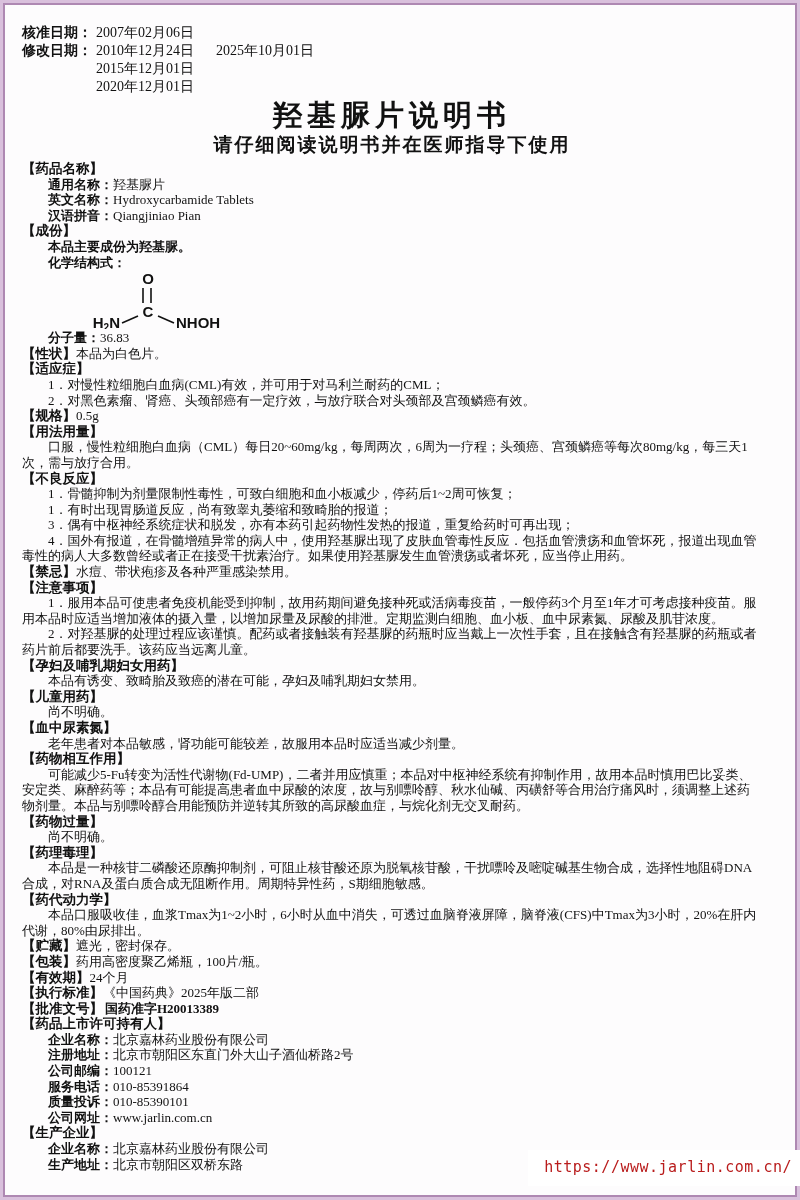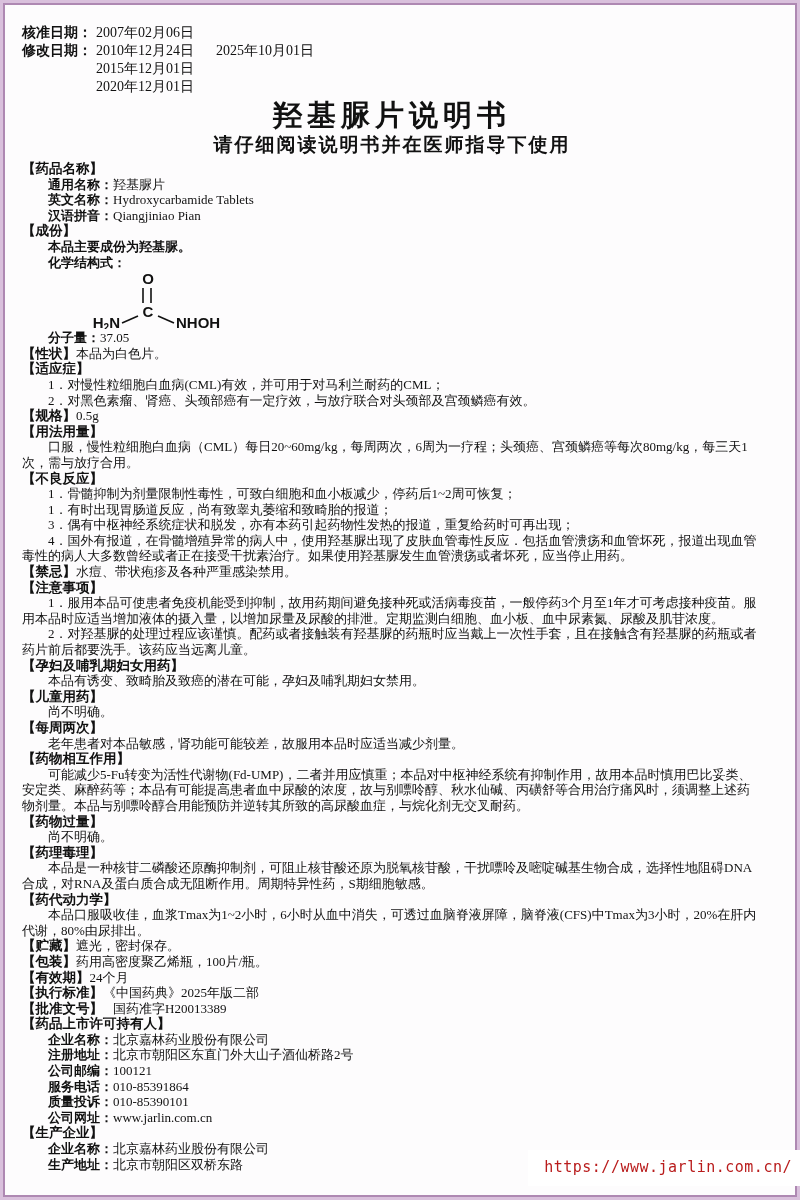--- a/index.html
+++ b/index.html
@@ -17,21 +17,21 @@
 
   .title { font-size:29px; font-weight:bold; text-align:center; letter-spacing:5px; line-height:34px; margin-top:2px; }
   .subtitle { font-size:19px; font-weight:bold; text-align:center; letter-spacing:2px; line-height:26px; margin-bottom:3px; }
 
   
   .docbody { font-size:13px; line-height:15.6px; }
   .shead { font-weight:bold; font-size:13.5px; }
   .para { text-indent:2em; }
   .lr { padding-left:2em; }
   .lbl { font-weight:bold; }
-  .gap { margin-left:10px; }
+  .gap { margin-left:2px;font-weight:bold; }
 
   
   .chem { display:block; margin:1px 0 1px 48px; }
   .chem text { font-family:"Liberation Sans","DejaVu Sans",sans-serif; font-size:15px; font-weight:bold; fill:#111; }
   .chem line { stroke:#111; stroke-width:1.6; }
   .subsc { font-size:10px; }
   .sub { font-size:9px; vertical-align:-3px; }
 
   
   .watermark { position:absolute; right:0; bottom:14px; z-index:5; background:#fff;
@@ -74,21 +74,21 @@
           <text x="78" y="13" text-anchor="middle">O</text>
           <line x1="73" y1="17" x2="73" y2="32"></line>
           <line x1="81" y1="17" x2="81" y2="32"></line>
           <text x="78" y="46" text-anchor="middle">C</text>
           <line x1="68" y1="45" x2="52" y2="52"></line>
           <line x1="88" y1="45" x2="104" y2="52"></line>
           <text x="50" y="57" text-anchor="end"><tspan>H</tspan><tspan class="subsc" dy="3">2</tspan><tspan dy="-3">N</tspan></text>
           <text x="106" y="57">NHOH</text>
         </svg>
 
-        <div class="lr"><span class="lbl">分子量：</span><span>37.05</span></div>
+        <div class="lr"><span class="lbl">分子量：</span><span>36.83</span></div>
       </div>
 
       <div><span class="shead">【性状】</span><span>本品为白色片。</span></div>
 
       <div>
         <div class="shead">【适应症】</div>
         <p class="para">1．对慢性粒细胞白血病(CML)有效，并可用于对马利兰耐药的CML；</p>
         <p class="para">2．对黑色素瘤、肾癌、头颈部癌有一定疗效，与放疗联合对头颈部及宫颈鳞癌有效。</p>
       </div>
 
@@ -119,21 +119,21 @@
         <div class="shead">【孕妇及哺乳期妇女用药】</div>
         <p class="para">本品有诱变、致畸胎及致癌的潜在可能，孕妇及哺乳期妇女禁用。</p>
       </div>
 
       <div>
         <div class="shead">【儿童用药】</div>
         <p class="para">尚不明确。</p>
       </div>
 
       <div>
-        <div class="shead">【每周两次】</div>
+        <div class="shead">【血中尿素氮】</div>
         <p class="para">老年患者对本品敏感，肾功能可能较差，故服用本品时应适当减少剂量。</p>
       </div>
 
       <div>
         <div class="shead">【药物相互作用】</div>
         <p class="para">可能减少5-Fu转变为活性代谢物(Fd-UMP)，二者并用应慎重；本品对中枢神经系统有抑制作用，故用本品时慎用巴比妥类、安定类、麻醉药等；本品有可能提高患者血中尿酸的浓度，故与别嘌呤醇、秋水仙碱、丙磺舒等合用治疗痛风时，须调整上述药物剂量。本品与别嘌呤醇合用能预防并逆转其所致的高尿酸血症，与烷化剂无交叉耐药。</p>
       </div>
 
       <div>
         <div class="shead">【药物过量】</div>

